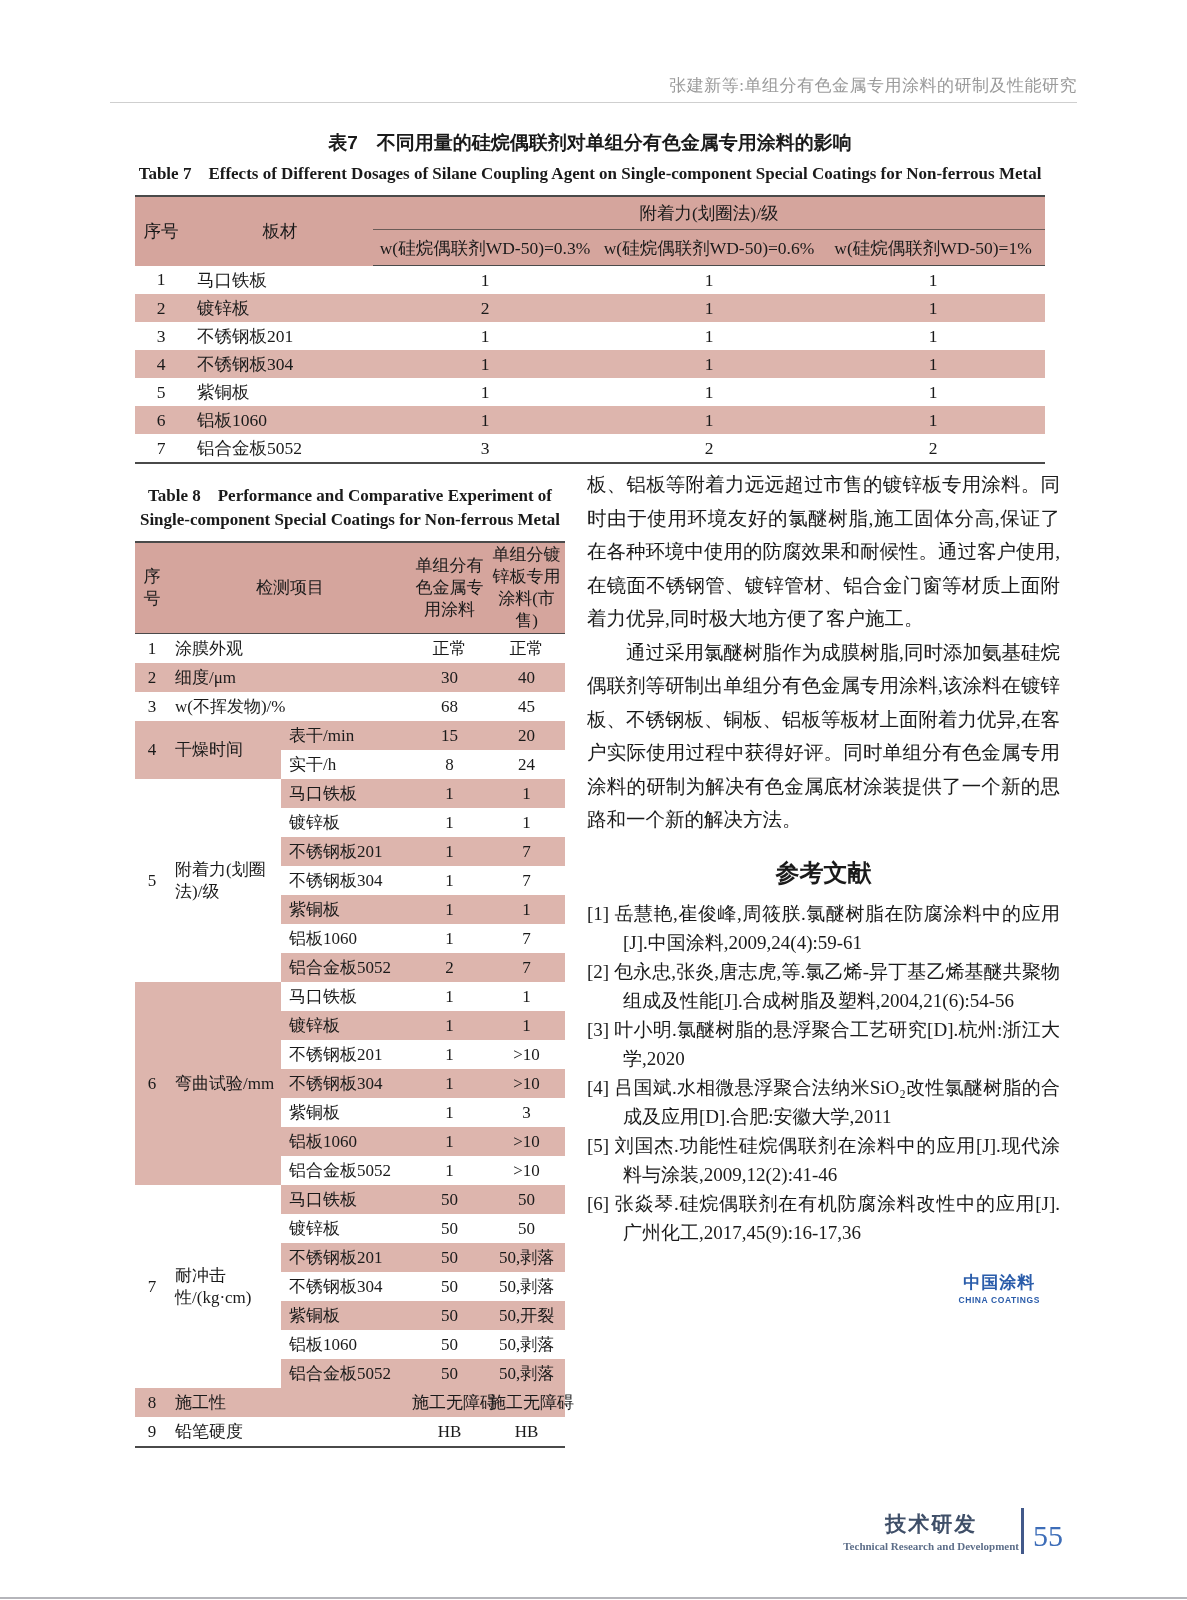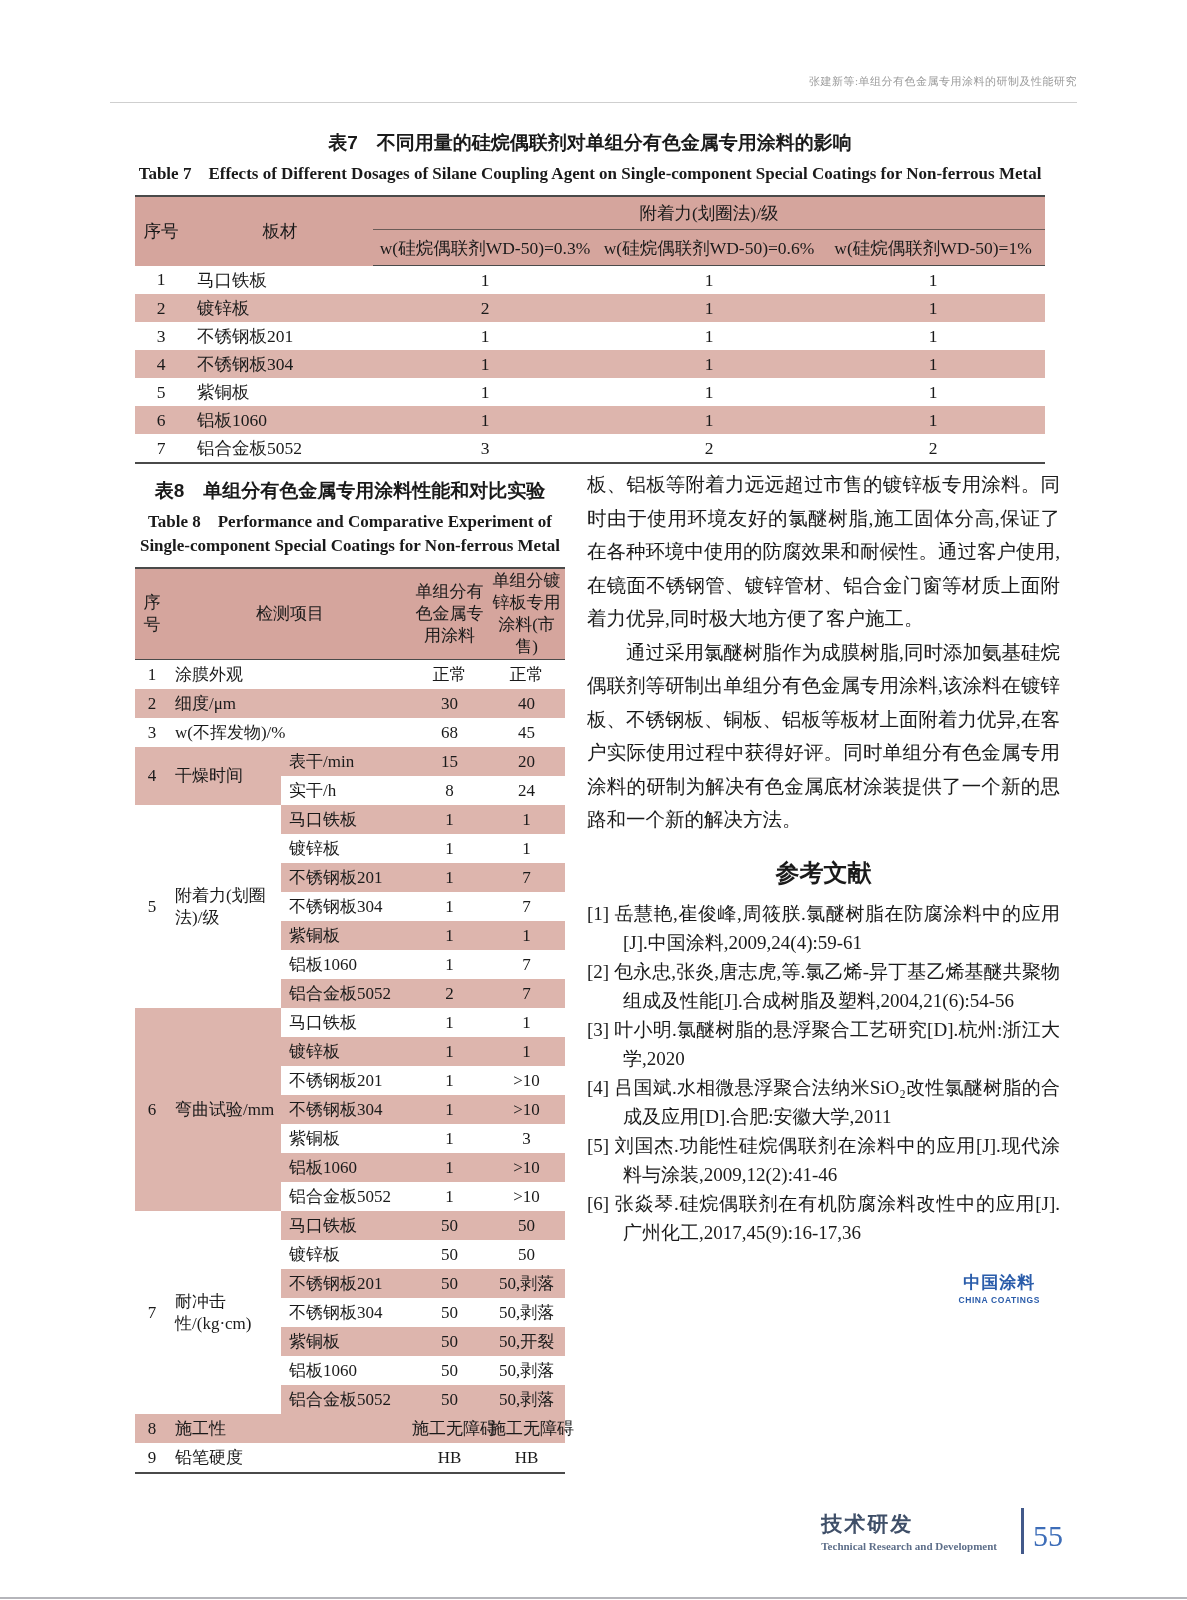--- a/index.html
+++ b/index.html
@@ -11,21 +11,21 @@
     --blue-page:#3d6db8;
     --footer-slate:#3f4f68;
     --gray-head:#9a9a9a;
   }
   html,body{margin:0;padding:0;background:#fff;}
   body{width:1187px;height:1600px;position:relative;overflow:hidden;
        font-family:"Liberation Serif","DejaVu Serif",serif;color:#1a1a1a;}
 
   
   .running-head{position:absolute;top:74px;left:110px;width:967px;text-align:right;
-       font-size:11px;color:var(--gray-head);letter-spacing:.5px;}
+       font-size:17px;color:var(--gray-head);letter-spacing:.5px;}
   .head-rule{position:absolute;top:102px;left:110px;width:967px;height:0;
        border-top:1px solid #cfcfcf;}
 
   
   .t7-block{position:absolute;top:130px;left:135px;width:910px;}
   .tbl-title-cn{font-family:"Liberation Sans","DejaVu Sans",sans-serif;font-weight:bold;
        font-size:19px;text-align:center;}
   .tbl-title-en{font-weight:bold;font-size:17px;text-align:center;margin-top:6px;line-height:24px;}
   table{border-collapse:collapse;table-layout:fixed;width:100%;}
   #table7{margin-top:9px;border-top:2px solid var(--rule-dark);border-bottom:2px solid var(--rule-dark);
@@ -66,21 +66,21 @@
   ol.refs li{padding-left:36px;text-indent:-36px;text-align:justify;}
 
   
   .logo-wrap{text-align:right;margin-top:24px;padding-right:20px;}
   .logo{display:inline-block;text-align:center;color:var(--blue-logo);}
   .logo-cn{font-family:"Liberation Sans","DejaVu Sans",sans-serif;font-weight:bold;font-size:17px;letter-spacing:1px;}
   .logo-en{font-family:"Liberation Sans","DejaVu Sans",sans-serif;font-weight:bold;font-size:8.5px;letter-spacing:.6px;margin-top:1px;}
 
   
   .footer{position:absolute;right:124px;bottom:46px;display:flex;align-items:center;}
-  .f-text{text-align:left;margin-right:24px;}
+  .f-text{text-align:center;margin-right:2px;}
   .f-cn{font-family:"Liberation Sans","DejaVu Sans",sans-serif;font-weight:bold;font-size:21px;
        color:var(--footer-slate);letter-spacing:2px;}
   .f-en{font-size:11px;font-weight:bold;color:#5d6e89;margin-top:2px;}
   .f-bar{width:3px;height:46px;background:#42598a;margin-right:9px;}
   .f-page{font-size:30px;color:var(--blue-page);padding-top:10px;}
   .bottom-rule{position:absolute;left:0;right:0;bottom:1px;height:2px;background:#b5b5ba;}
 </style>
 </head>
 <body>
 
@@ -160,21 +160,20 @@
           <td class="c-sub">铝合金板5052</td>
           <td class="c-val">3</td>
           <td class="c-val">2</td>
           <td class="c-val">2</td>
         </tr>
       </tbody>
   </table>
 </section>
 
 <section class="left-col">
-  <div class="tbl-title-cn">表8　单组分有色金属专用涂料性能和对比实验</div>
   <div class="tbl-title-en">Table 8　Performance and Comparative Experiment of</div>
   <div class="tbl-title-en" style="margin-top:0;">Single-component Special Coatings for Non-ferrous Metal</div>
   <table id="table8">
     <colgroup>
         <col style="width:34px">
         <col style="width:112px">
         <col style="width:130px">
         <col style="width:77px">
         <col style="width:77px">
       </colgroup>

